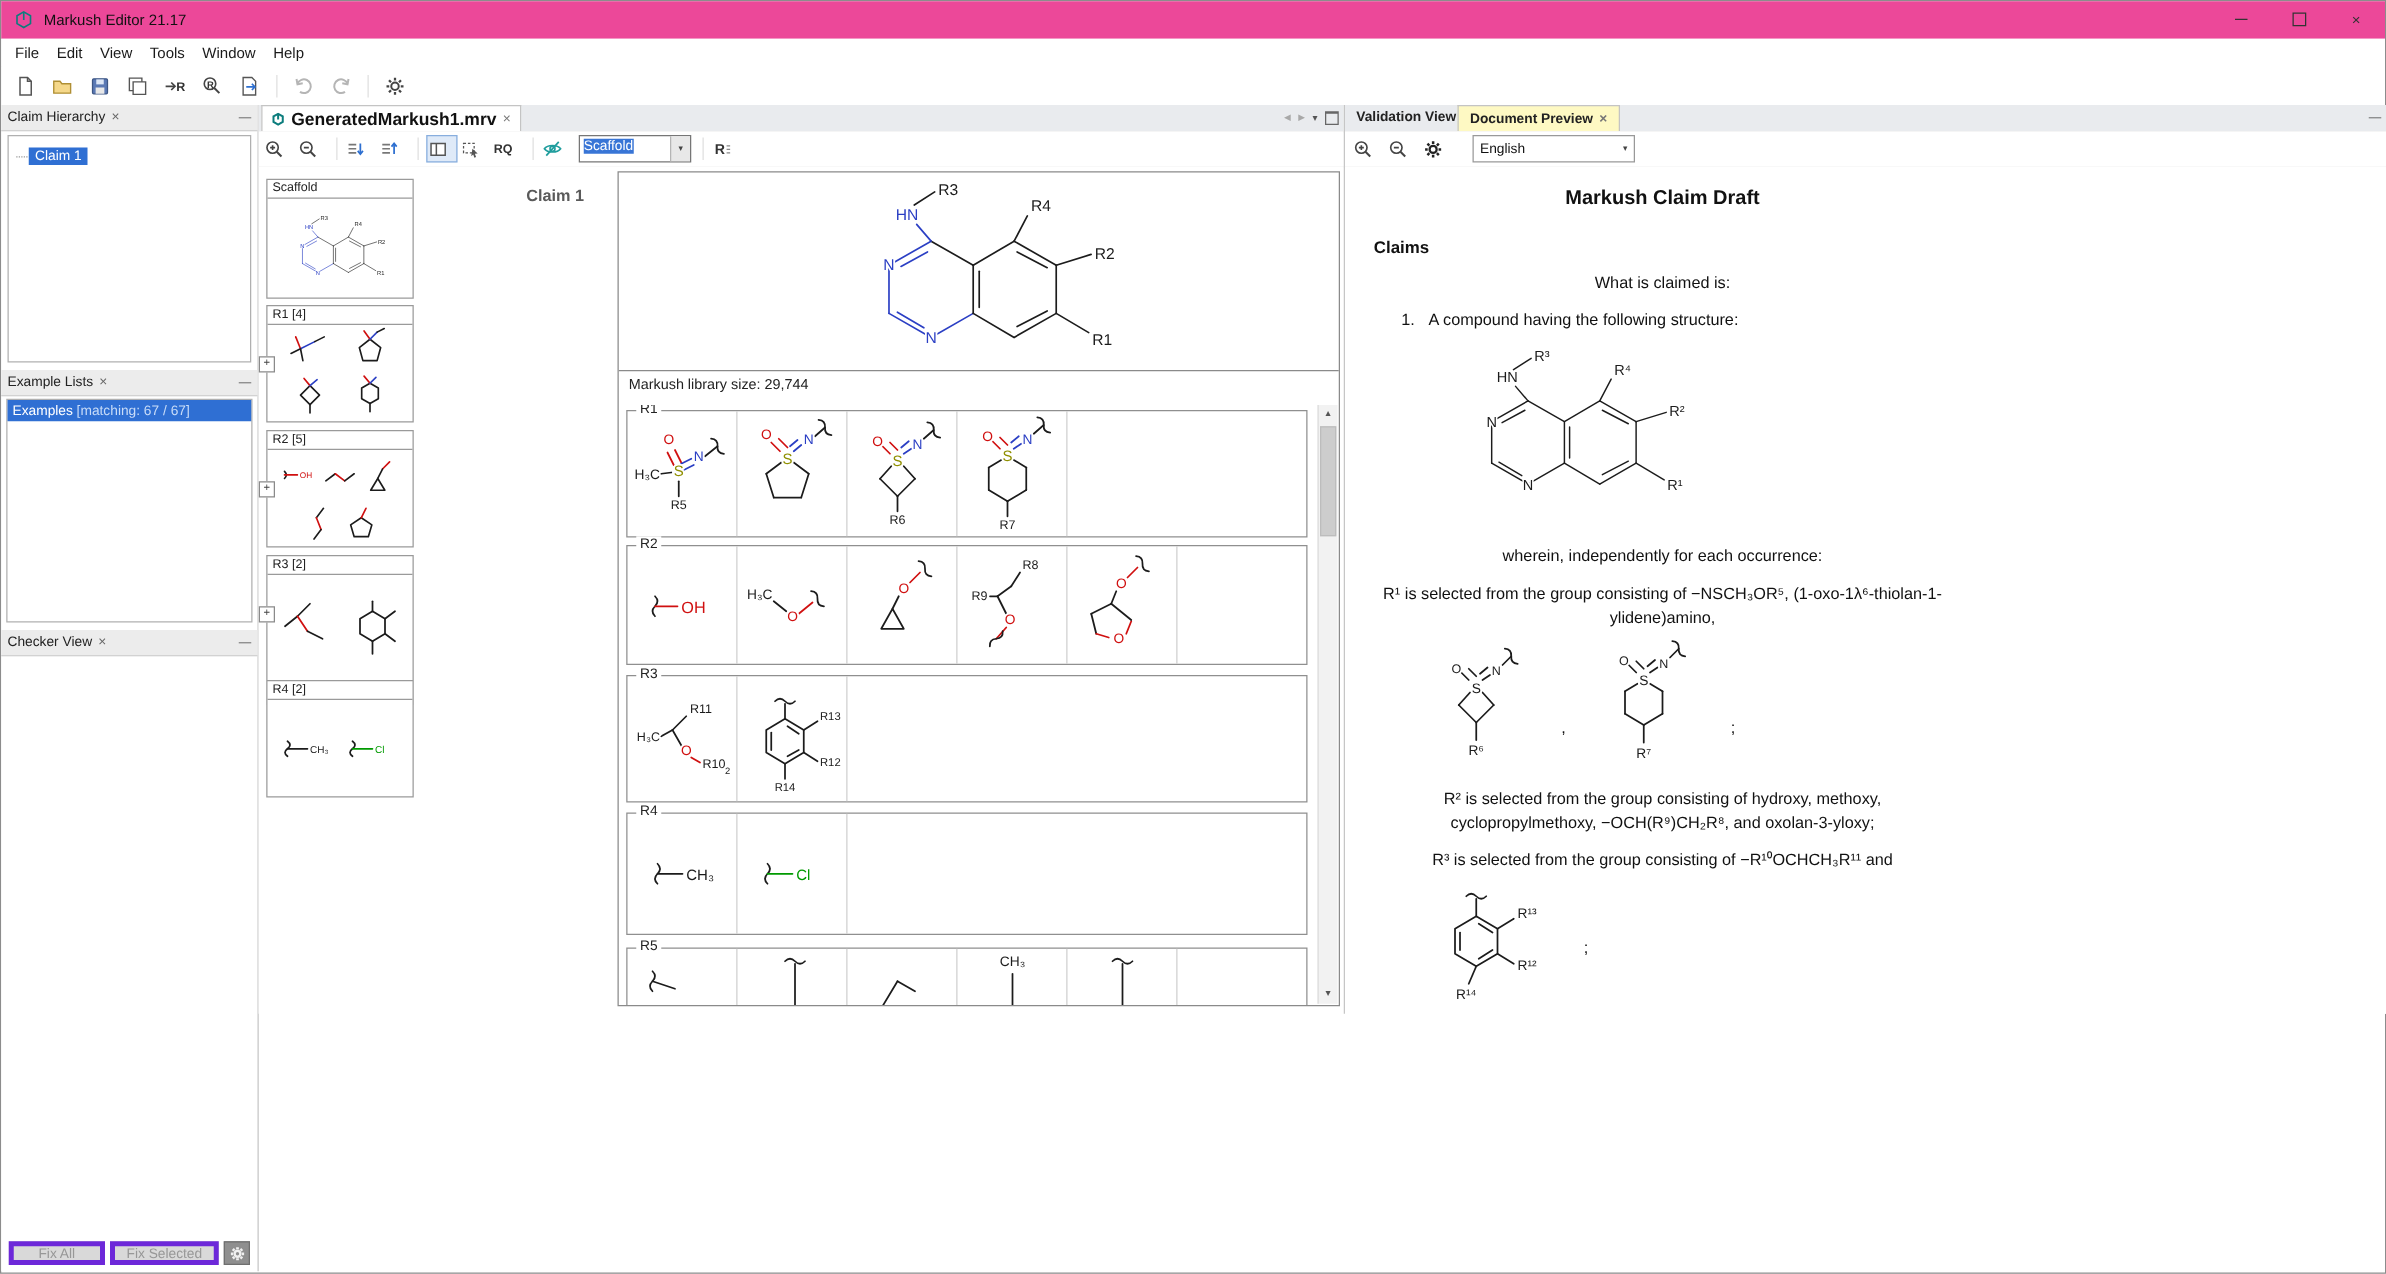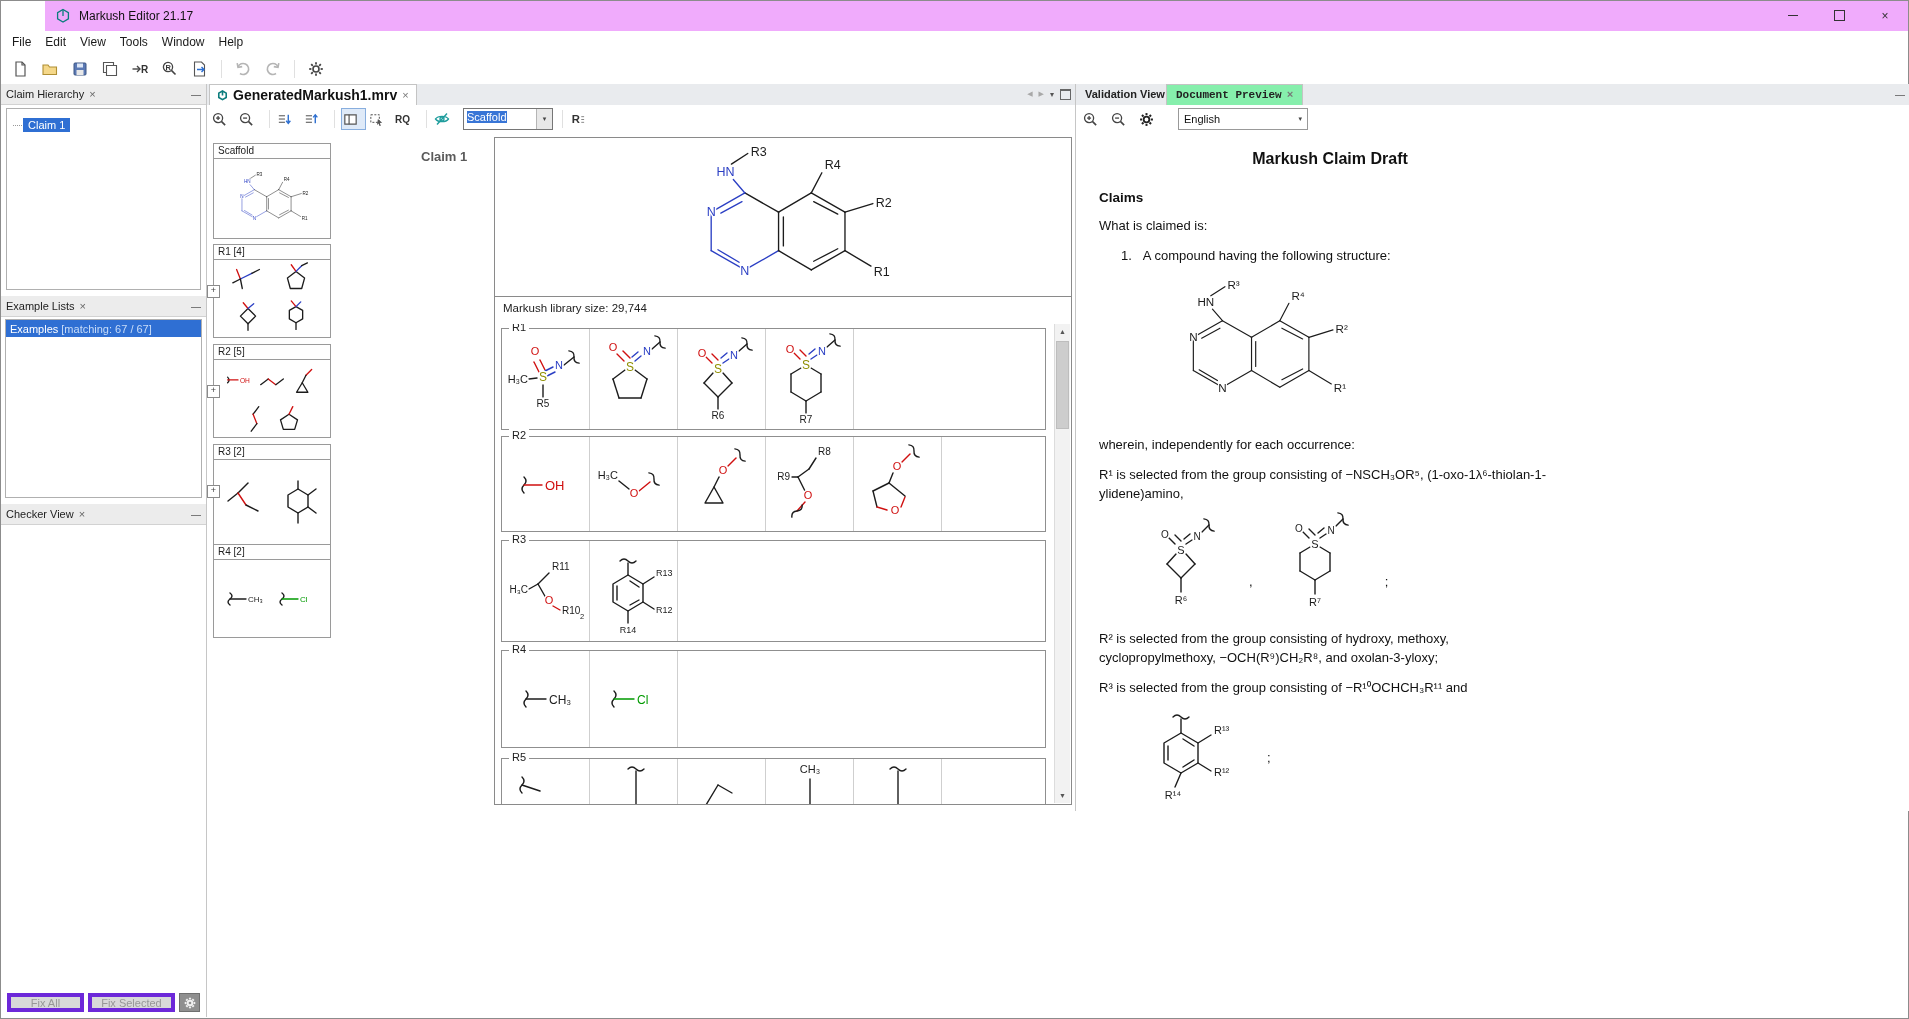--- a/index.html
+++ b/index.html
@@ -1,19 +1,19 @@
 <!DOCTYPE html>
 <html><head>
 <meta charset="utf-8">
 <style>
   html,body{margin:0;padding:0;background:#dadada;}
   body{width:1909px;height:1019px;overflow:hidden;font-family:"Liberation Sans",sans-serif;-webkit-font-smoothing:antialiased;}
   .window{position:relative;width:1909px;height:1019px;background:#fff;border:1px solid #8c8c8c;box-sizing:border-box;}
   
-  .titlebar{position:absolute;left:0;top:0;right:0;height:30px;background:#f0abfc;display:flex;align-items:center;margin-left:44px;}
+  .titlebar{position:absolute;left:0;top:0;right:0;height:30px;background:#ec4899;display:flex;align-items:center;}
   .apptitle{font-size:12px;color:#111;margin-left:8px;}
   .wctrl{position:absolute;right:0;top:0;display:flex;}
   .wbtn{width:46px;height:29px;display:flex;align-items:center;justify-content:center;color:#333;font-size:12px;}
   .mingl{width:10px;height:1px;background:#333;}
   .maxgl{width:9px;height:9px;border:1px solid #333;}
   
   .menubar{position:absolute;left:0;top:30px;right:0;height:22px;background:#fff;display:flex;align-items:center;padding-left:4px;}
   .menuitem{font-size:12px;color:#1a1a1a;padding:2px 7px;}
   .toolbar{position:absolute;left:0;top:52px;right:0;height:31px;background:#fff;border-bottom:1px solid #d8d8d8;display:flex;align-items:center;padding-left:6px;gap:4px;}
   .tbtn{width:26px;height:24px;display:flex;align-items:center;justify-content:center;}
@@ -75,28 +75,28 @@
   .cell{width:88px;border-right:1px solid #cfcfcf;display:flex;align-items:center;justify-content:center;box-sizing:border-box;}
   .cell.topclip{align-items:flex-start;}
   .vscroll{position:absolute;top:186px;right:1px;width:15px;bottom:1px;background:#f2f2f2;border-left:1px solid #dcdcdc;}
   .sarr{height:15px;font-size:7px;color:#555;text-align:center;line-height:15px;}
   .sarr.dn{position:absolute;bottom:0;left:0;right:0;}
   .sthumb{position:absolute;left:1px;right:1px;top:17px;height:88px;background:#cdcdcd;border:1px solid #bdbdbd;box-sizing:border-box;}
   
   .preview{position:absolute;left:1074px;top:83px;width:834px;height:727px;background:#fff;border-left:1px solid #c6c6c6;box-sizing:border-box;}
   .ptab{position:absolute;top:0;height:20px;display:flex;align-items:center;padding:0 9px;gap:5px;font-size:11px;font-weight:bold;color:#222;}
   .ptab.inactive{background:transparent;border-right:1px solid #d5d5d5;}
-  .ptab.active{background:#86efac;border:1px solid #c4c4c4;border-bottom:none;font-family:Liberation Mono, monospace;}
+  .ptab.active{background:#fef9c3;border:1px solid #c4c4c4;border-bottom:none;}
   .ptoolbar{position:absolute;left:0;top:21px;right:0;height:28px;border-bottom:1px solid #d8d8d8;display:flex;align-items:center;padding-left:6px;gap:3px;background:#fff;}
   .lang{width:118px;height:20px;border:1px solid #999;background:#fff;display:flex;align-items:center;justify-content:space-between;font-size:11px;padding:0 5px;margin-left:12px;color:#111;}
   .docarea{position:absolute;left:0;top:49px;right:0;bottom:0;background:#fff;overflow:hidden;}
   .doc{position:absolute;left:23px;top:0;width:462px;font-size:13px;color:#111;line-height:1.45;}
   .dtitle{font-size:16px;font-weight:bold;text-align:center;margin:14px 0 18px 0;}
   .dclaims{font-size:13.5px;font-weight:bold;margin:0 0 9px 0;}
-  .dp{margin:0 0 11px 0;}
+  .dp{margin:0 0 11px 0;text-align:center;}
   .clitem{display:flex;gap:11px;margin:0 0 6px 22px;}
   .structblock{margin:10px 0 22px 40px;}
   .pairrow{display:flex;align-items:flex-end;gap:26px;margin:2px 0 14px 48px;}
   .punct{font-size:13px;margin-bottom:24px;}
   .benzrow{display:flex;align-items:flex-end;gap:14px;margin:2px 0 10px 38px;}
   
   svg.chem{overflow:visible;}
   svg.chem text{font-family:"Liberation Sans",sans-serif;fill:#1c1c1c;paint-order:stroke;stroke:#fff;stroke-width:3px;stroke-linejoin:round;}
   .bd{stroke:#1c1c1c;stroke-width:1.4;fill:none;stroke-linecap:round;stroke-linejoin:round;}
   .bn{stroke:#2b3fc4;stroke-width:1.4;fill:none;stroke-linecap:round;}

